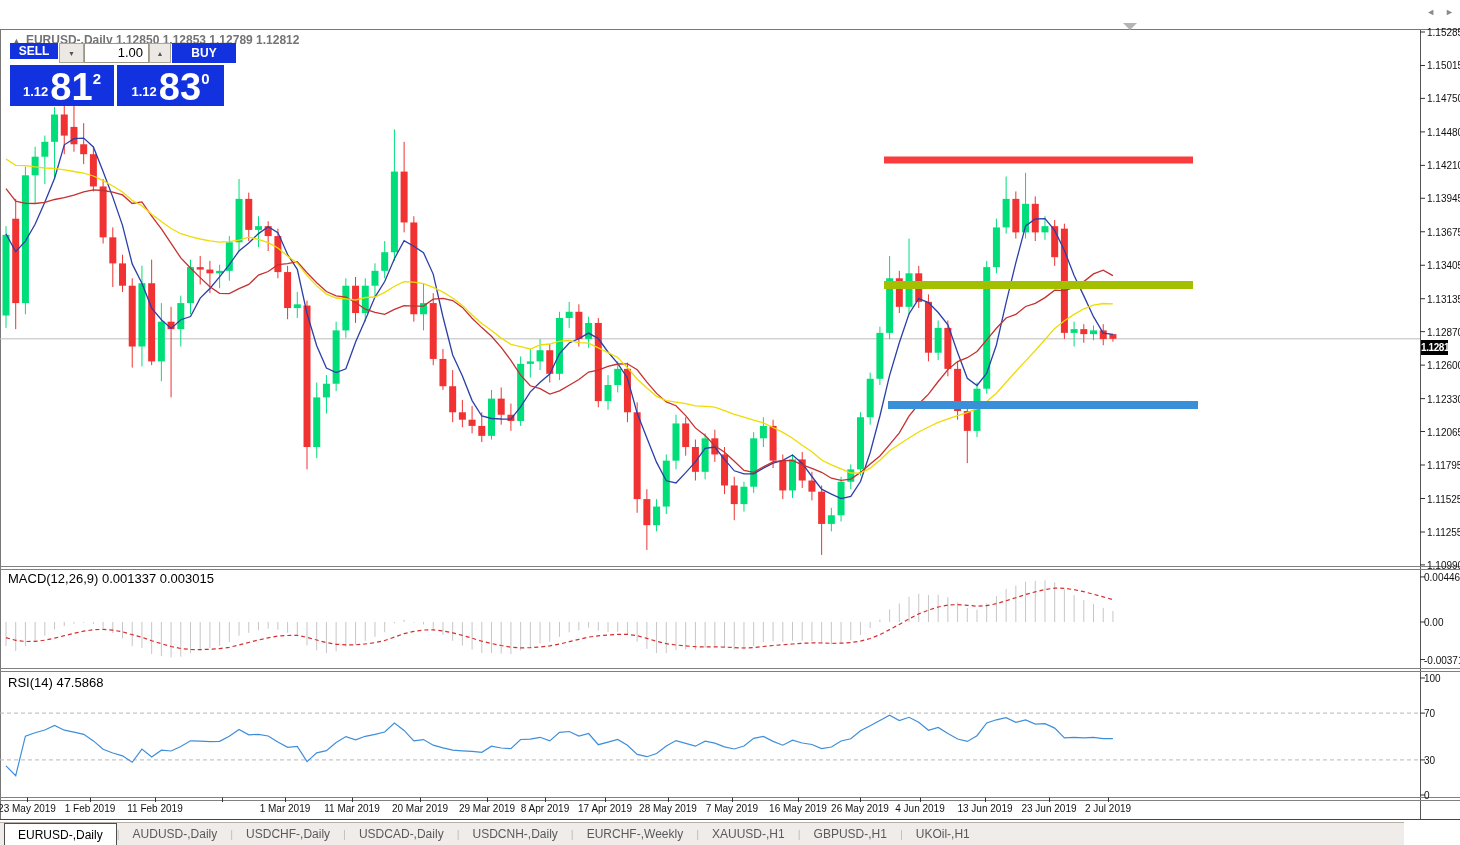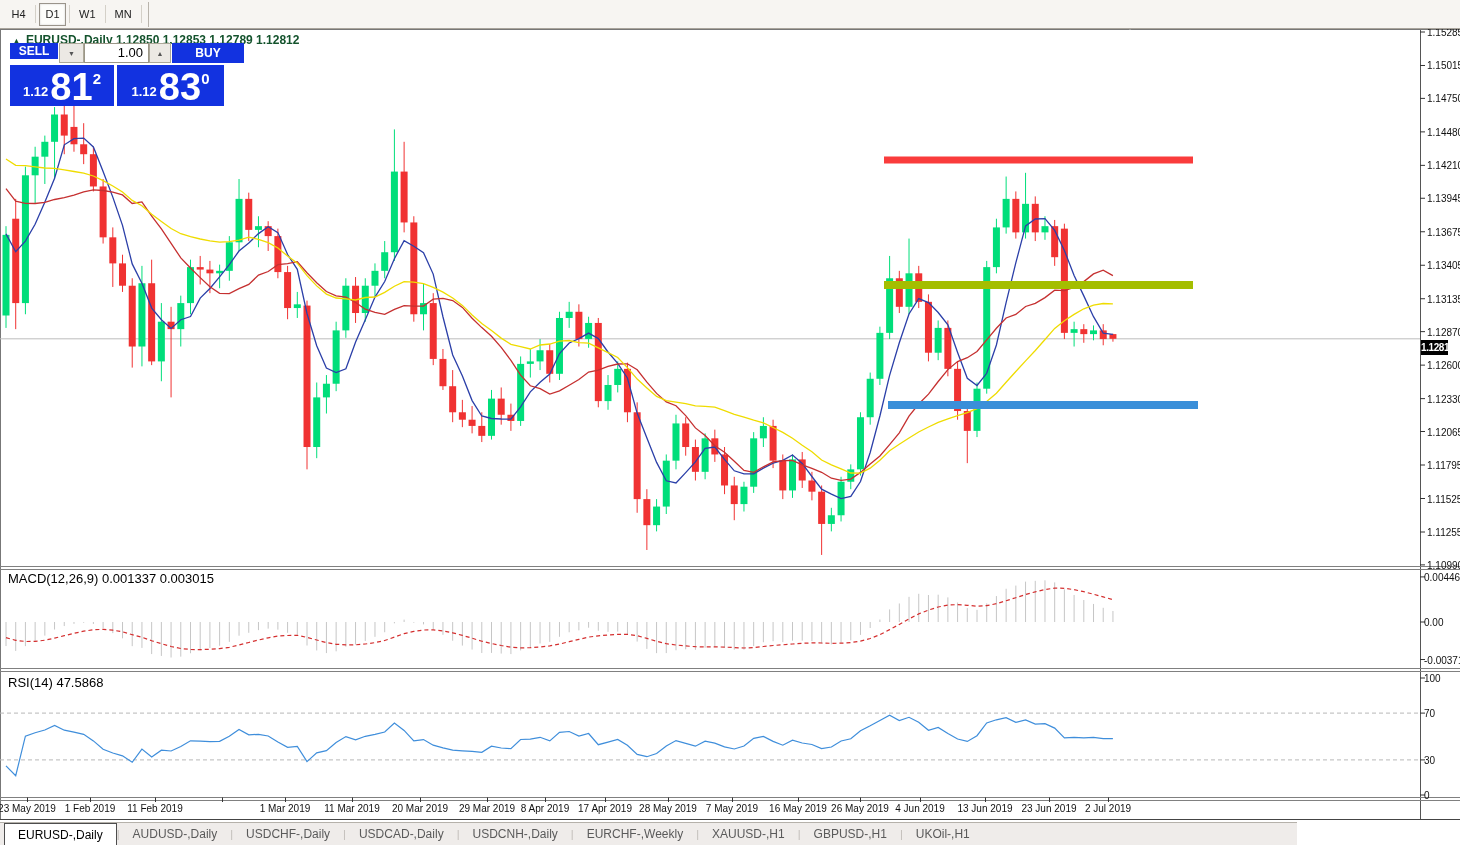--- a/index.html
+++ b/index.html
@@ -12,29 +12,29 @@
   #toolbar { position:absolute; left:0; top:0; width:1460px; height:29px;
     background:#f7f5f2; border-bottom:1px solid #a9a49c; z-index:5; display:flex; align-items:center; }
   .tf-btn { height:23px; min-width:27px; margin:0 1px; padding:0 5px; display:flex; align-items:center;
     justify-content:center; font-size:11px; color:#222; border:1px solid transparent; cursor:default; }
   .tf-btn.active { background:#fdfdfb; border:1px solid #9a948b; box-shadow:inset 0 0 2px #ccc; }
   .tf-sep { width:1px; height:18px; background:#d4d0c8; margin:0 2px; }
   .tf-groupsep { width:1px; height:25px; background:#b9b4ac; margin:0 4px; }
 
   
   #symbol-title { position:absolute; left:12px; top:33px; z-index:6; font-size:12px; font-weight:700;
-    color:#14532d; letter-spacing:0; }
+    color:#737373; letter-spacing:0; }
   #symbol-title .tri { font-size:9px; margin-right:5px; }
 
   
   .tp { position:absolute; z-index:7; }
   .tp-blue { background:#1232e0; color:#fff; }
   #sell-btn { left:10px; top:43px; width:48px; height:16px; font-size:12px; font-weight:600;
     display:flex; align-items:center; justify-content:center; }
-  #buy-btn  { left:172px; top:43px; width:72px; height:20px; font-size:12px; font-weight:600;
+  #buy-btn  { left:172px; top:43px; width:64px; height:20px; font-size:12px; font-weight:600;
     display:flex; align-items:center; justify-content:center; }
   .spin-btn { width:25px; height:20px; background:#ece9e4; border:1px solid #aca899; color:#555;
     font-size:7px; display:flex; align-items:center; justify-content:center; }
   #vol-down { left:59px; top:43px; }
   #vol-up   { left:149px; top:43px; width:22px; }
   #vol-input { left:84px; top:43px; width:65px; height:20px; background:#fff; border:1px solid #9b9687;
     font-size:13px; color:#000; text-align:right; padding-right:5px; line-height:18px; }
   .quote-box { top:65px; height:41px; display:flex; align-items:baseline; justify-content:center;
     padding-top:2px; }
   #bid-box { left:10px; width:104px; }
@@ -48,21 +48,21 @@
   .date-label { position:absolute; top:803px; z-index:4; font-size:10px; color:#111; transform:translateX(-50%); white-space:nowrap; }
   .ind-axis-label { position:absolute; left:1424px; z-index:4; font-size:10px; color:#111; transform:translateY(-50%); }
   #price-tag { position:absolute; left:1421px; top:332px; width:27px; height:15px; z-index:6;
     background:#000; color:#fff; font-size:10px; font-weight:700; text-align:center; line-height:15px;
     letter-spacing:-0.4px;margin-top:8px; }
   .panel-label { position:absolute; left:8px; z-index:4; font-size:13px; color:#000; }
   #macd-label { top:571px; }
   #rsi-label  { top:675px; }
 
   
-  #tab-bar { position:absolute; left:0; top:822px; width:1297px; height:23px; background:#efecea;
+  #tab-bar { position:absolute; left:0; top:822px; width:1404px; height:23px; background:#efecea;
     border-top:1px solid #b5b1aa; z-index:5; display:flex; align-items:stretch; }
   .sym-tab { display:flex; align-items:center; padding:0 13px; font-size:12px; color:#5a5a5a; cursor:default; white-space:nowrap; }
   .sym-tab.active { background:#fff; color:#000; border:1px solid #4d4d4d; border-bottom:none; margin-left:4px; }
   .tab-sep { display:flex; align-items:center; color:#c0bdb8; font-size:11px; }
   #tab-scroll { position:absolute; right:6px; top:0; height:23px; display:flex; align-items:center; gap:10px;
     color:#8a8a8a; font-size:9px; }
   #tab-scroll span { cursor:default; }
 </style>
 </head>
 <body>
@@ -474,32 +474,20 @@
       <line x1="1420" y1="659.5215000000001" x2="1425" y2="659.5215000000001" stroke="#333"></line>
       <line x1="0" y1="713.1" x2="1420" y2="713.1" stroke="#B8B8B8" stroke-dasharray="4 3"></line>
       <line x1="0" y1="759.9" x2="1420" y2="759.9" stroke="#B8B8B8" stroke-dasharray="4 3"></line>
       <path d="M6.0 765.8L15.7 775.7L25.4 736.2L35.1 732.7L44.8 730.0L54.6 725.4L64.3 730.2L74.0 732.1L83.7 734.3L93.4 740.9L103.1 749.3L112.8 753.0L122.5 755.8L132.2 762.3L141.9 749.1L151.7 757.0L161.4 750.2L171.1 751.0L180.8 746.5L190.5 740.8L200.2 741.2L209.9 741.7L219.6 741.3L229.3 736.2L239.0 729.5L248.8 734.9L258.5 734.3L268.2 736.0L277.9 742.0L287.6 747.3L297.3 746.5L307.0 761.6L316.7 752.9L326.4 750.6L336.1 742.5L345.9 736.6L355.6 739.9L365.3 736.3L375.0 734.4L384.7 732.0L394.4 723.1L404.1 730.4L413.8 740.9L423.5 739.6L433.2 745.2L443.0 747.8L452.7 750.1L462.4 750.8L472.1 751.4L481.8 752.3L491.5 746.2L501.2 748.0L510.9 748.7L520.6 739.5L530.3 739.1L540.1 737.3L549.8 740.9L559.5 732.4L569.2 731.5L578.9 736.0L588.6 733.5L598.3 744.7L608.0 742.1L617.7 739.5L627.4 745.3L637.2 754.4L646.9 756.7L656.6 753.5L666.3 746.0L676.0 740.6L685.7 743.4L695.4 746.2L705.1 741.2L714.8 743.2L724.5 746.9L734.3 749.0L744.0 746.0L753.7 738.3L763.4 736.5L773.1 741.4L782.8 745.2L792.5 740.2L802.2 743.0L811.9 744.5L821.6 748.6L831.4 747.0L841.1 741.0L850.8 738.8L860.5 730.8L870.2 725.8L879.9 720.5L889.6 715.3L899.3 720.5L909.0 717.3L918.7 722.3L928.5 730.3L938.2 727.5L947.9 733.5L957.6 739.0L967.3 741.4L977.0 735.7L986.7 723.0L996.4 719.8L1006.1 717.6L1015.8 722.4L1025.6 720.0L1035.3 724.1L1045.0 723.6L1054.7 728.1L1064.4 737.8L1074.1 737.3L1083.8 737.9L1093.5 737.4L1103.2 738.6L1112.9 738.6" fill="none" stroke="#3F8EDB" stroke-width="1.2"></path>
       <line x1="1420" y1="678" x2="1425" y2="678" stroke="#333"></line>
       <line x1="1420" y1="713.1" x2="1425" y2="713.1" stroke="#333"></line>
       <line x1="1420" y1="759.9" x2="1425" y2="759.9" stroke="#333"></line>
       <line x1="1420" y1="795" x2="1425" y2="795" stroke="#333"></line>
     </svg>
 
-  <div id="toolbar">
-      <div style="width: 4px;"></div>
-      <div class="tf-btn">H4</div>
-      <div class="tf-sep"></div>
-      <div class="tf-btn active">D1</div>
-      <div class="tf-sep"></div>
-      <div class="tf-btn">W1</div>
-      <div class="tf-sep"></div>
-      <div class="tf-btn">MN</div>
-      <div class="tf-sep"></div>
-      <div class="tf-groupsep"></div>
-    </div>
 
   <div id="symbol-title">
     <span class="tri">▲</span><span>EURUSD-,Daily  1.12850 1.12853 1.12789 1.12812</span>
   </div>
 
   <div id="sell-btn" class="tp tp-blue">SELL</div>
   <div id="vol-down" class="tp spin-btn">▼</div>
   <div id="vol-input" class="tp">1.00</div>
   <div id="vol-up" class="tp spin-btn">▲</div>
   <div id="buy-btn" class="tp tp-blue">BUY</div>

